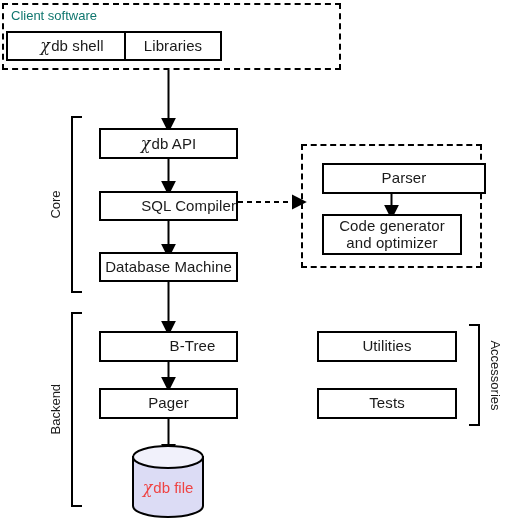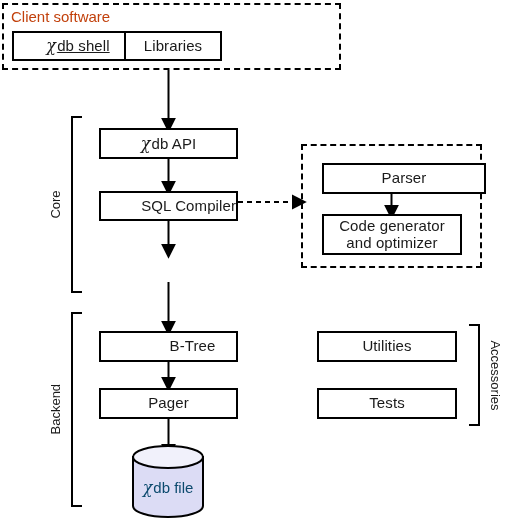--- a/index.html
+++ b/index.html
@@ -41,22 +41,22 @@
     letter-spacing: 0.1px;
   }
   .group-box {
     position: absolute;
     box-sizing: border-box;
     border: 2px dashed #000000;
     background: transparent;
   }
   .group-title {
     position: absolute;
-    font-size: 15px;
-    color: #c2410c;
+    font-size: 13px;
+    color: #0f766e;
     white-space: nowrap;
   }
   .side-label {
     position: absolute;
     font-size: 13px;
     color: #1a1a1a;
     white-space: nowrap;
     transform-origin: 50% 50%;
   }
   .side-label.ccw { transform: rotate(-90deg); }
@@ -67,21 +67,21 @@
     font-style: italic;
     font-size: 16px;
     padding-right: 1px;
   }
   .nodetext { display: inline-block; }
   .cyl-label {
     position: absolute;
     width: 100%;
     text-align: center;
     font-size: 15px;
-    color: #0c4a6e;
+    color: #ef4444;
   }
 </style>
 </head>
 <body>
 
 <div id="diagram">
 
   <svg class="svg-layer" viewBox="0 0 516 524" width="516" height="524">
     <defs>
       <marker id="arrowhead" markerWidth="9" markerHeight="9" refX="1.2" refY="4" orient="auto" markerUnits="strokeWidth">
@@ -137,39 +137,42 @@
       <path d="M133,457 L133,506
                A 35,11 0 0 0 203,506
                L203,457 Z" fill="#dcdcf5" stroke="#000" stroke-width="2"></path>
       <ellipse cx="168" cy="457" rx="35" ry="11" fill="#f1f1fb" stroke="#000" stroke-width="2"></ellipse>
     </g>
   </svg>
 
   <div class="group-box" style="left:2px; top:3px; width:339px; height:67px;"></div>
   <div class="group-title" style="left:11px; top:8px;">Client software</div>
 
-  <div class="node" style="left:12px; top:31px; width:132px; height:30px;text-decoration:underline;">
+  <div class="node" style="left:6px; top:31px; width:132px; height:30px;">
     <span class="nodetext"><span class="chi">χ</span><span>db shell</span></span>
   </div>
 
   <div class="node" style="left:124px; top:31px; width:98px; height:30px;text-align:right;">
     <span class="nodetext">Libraries</span>
   </div>
 
 
   <div class="side-label ccw" style="left:35px; top:197px; width:40px; text-align:center;">Core</div>
 
   <div class="node" style="left:99px; top:128px; width:139px; height:31px;">
     <span class="nodetext"><span class="chi">χ</span><span>db  API</span></span>
   </div>
 
   <div class="node" style="left:99px; top:191px; width:139px; height:30px;justify-content:flex-end;">
     <span class="nodetext">SQL Compiler</span>
   </div>
 
+  <div class="node" style="left:99px; top:252px; width:139px; height:30px;">
+    <span class="nodetext">Database Machine</span>
+  </div>
 
   <div class="group-box" style="left:301px; top:144px; width:181px; height:124px;"></div>
 
   <div class="node" style="left:322px; top:163px; width:164px; height:31px;">
     <span class="nodetext">Parser</span>
   </div>
 
   <div class="node" style="left:322px; top:214px; width:140px; height:41px; white-space:pre-line;">
     <span class="nodetext" style="white-space:pre-line;">Code generator
 and optimizer</span>

